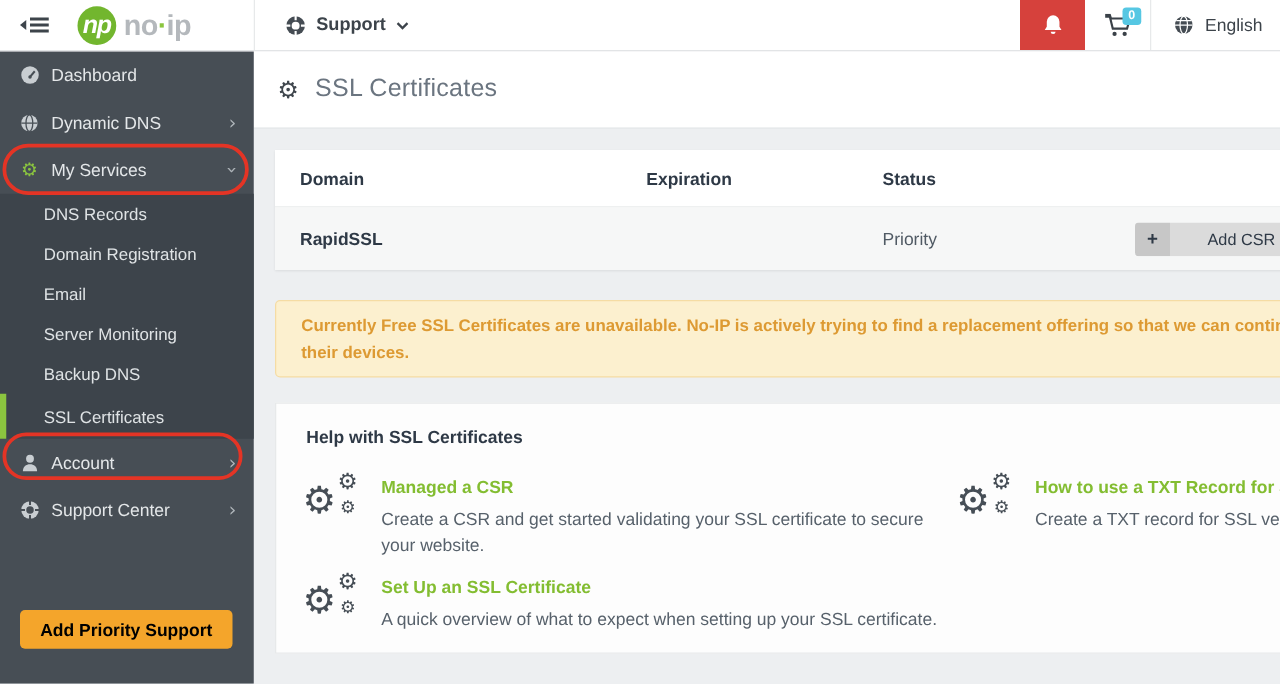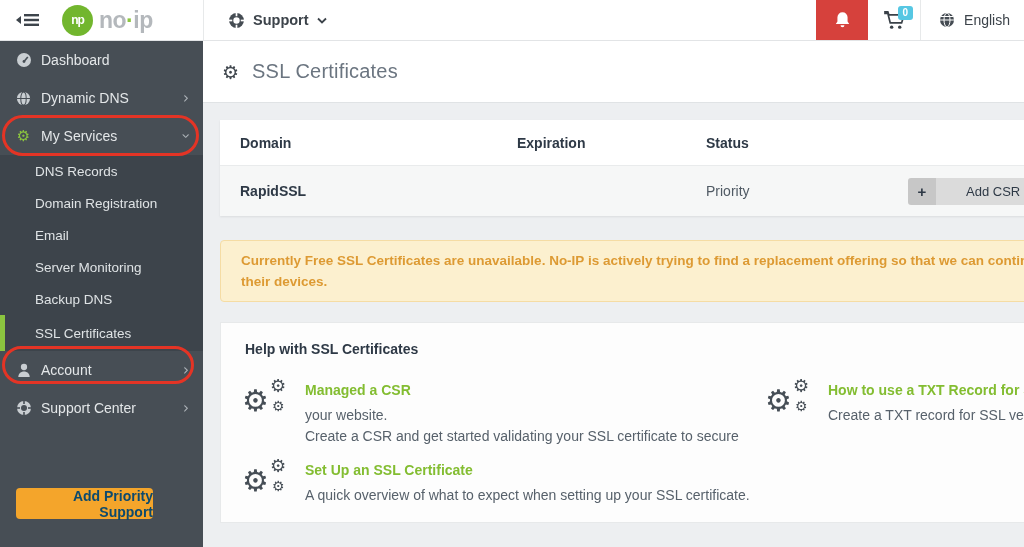--- a/index.html
+++ b/index.html
@@ -4,21 +4,21 @@
 <style>
   * { margin:0; padding:0; box-sizing:border-box; }
   html,body { width:1024px; height:547px; overflow:hidden; }
   body { font-family:"Liberation Sans","DejaVu Sans",sans-serif; position:relative; background:#edeff1; }
 
   
   .topbar { position:absolute; top:0; left:0; width:1024px; height:41px; background:#fff; border-bottom:1px solid #e2e4e6; display:flex; align-items:stretch; z-index:10; }
   .tb-left { width:203px; display:flex; align-items:center; padding-left:16px; }
   .hamburger { width:24px; height:16px; cursor:pointer; margin-right:22px; flex:none; }
   .brand { display:flex; align-items:center; cursor:pointer; }
-  .brand-circle { width:31px; height:31px; border-radius:50%; background:#72b62e; color:#fff; display:flex; align-items:center; justify-content:center; font-weight:bold; font-size:12px; letter-spacing:-1px; }
+  .brand-circle { width:31px; height:31px; border-radius:50%; background:#72b62e; color:#fff; display:flex; align-items:center; justify-content:center; font-weight:bold; font-style:italic; font-size:20px; letter-spacing:-1px; }
   .brand-word { font-size:23px; font-weight:bold; color:#b4b8bc; letter-spacing:-0.5px; margin-left:6px; }
   .brand-dot { color:#8bc53f; }
   .tb-support { display:flex; align-items:center; gap:8px; padding:0 26px 0 24px; border-left:1px solid #e7e9ea; cursor:pointer; }
   .tb-support-label { font-size:14.5px; color:#3c434a; font-weight:600; }
   .tb-spacer { flex:1; }
   .tb-bell { width:52px; background:#d6413c; display:flex; align-items:center; justify-content:center; cursor:pointer; }
   .tb-cart { width:52px; display:flex; align-items:center; justify-content:center; position:relative; cursor:pointer; }
   .cart-badge { position:absolute; top:6px; right:7px; background:#56c7e3; color:#fff; font-size:10px; font-weight:bold; border-radius:3px; padding:1px 5px; line-height:12px; }
   .tb-lang { display:flex; align-items:center; gap:9px; padding:0 14px 0 18px; border-left:1px solid #e7e9ea; cursor:pointer; }
   .tb-lang-label { font-size:14px; color:#3c434a; }
@@ -28,21 +28,21 @@
   .nav-item { height:38px; display:flex; align-items:center; padding:0 14px 0 15px; cursor:pointer; }
   .nav-icon { width:17px; display:flex; justify-content:center; margin-right:9px; flex:none; }
   .nav-label { font-size:14px; color:#e4e7e9; flex:1; }
   .nav-chev { color:#aeb4b9; font-size:15px; font-family:"DejaVu Sans",sans-serif; }
   .nav-chev.down { display:inline-block; transform:rotate(90deg); }
   .gear-glyph { font-family:"DejaVu Sans",sans-serif; }
   .submenu { background:#3d444b; }
   .sub-item { height:32px; display:flex; align-items:center; padding-left:35px; font-size:13.5px; color:#dfe3e5; cursor:pointer; position:relative; }
   .sub-item.active::before { content:""; position:absolute; left:0; top:0; bottom:0; width:5px; background:#8bc53f; }
   .sub-item.tall { height:36px; }
-  .priority-btn { position:absolute; left:16px; top:447px; width:137px; height:31px; background:#f4a52b; border:none; border-radius:4px; color:#0c4a6e; font-size:14px; font-weight:bold; font-family:inherit; cursor:pointer;text-align:right; }
+  .priority-btn { position:absolute; left:16px; top:447px; width:170px; height:31px; background:#f4a52b; border:none; border-radius:4px; color:#000000; font-size:14px; font-weight:bold; font-family:inherit; cursor:pointer; }
 
   
   .annotation { position:absolute; border:3px solid #e43425; border-radius:21px; z-index:20; pointer-events:none; }
   .ann-myservices { left:2px; top:115px; width:197px; height:41px; }
   .ann-sslcert { left:2px; top:346px; width:192px; height:38px; }
 
   
   .page-header { position:absolute; left:203px; top:41px; width:821px; height:62px; background:#fff; border-bottom:1px solid #e0e3e5; display:flex; align-items:center; padding-left:19px; gap:13px; z-index:2; }
   .page-title { font-size:20px; color:#6b7580; font-weight:400; letter-spacing:0.2px; }
   .title-gear { font-size:19px; color:#3f464d; }
@@ -254,22 +254,22 @@
 
       <div class="help-item">
         <div class="gears-cluster gear-glyph">
           <span class="g1">⚙</span>
             <span class="g2">⚙</span>
             <span class="g3">⚙</span>
         </div>
         <div class="help-text">
           <a class="help-link">Managed a CSR</a>
           <div class="help-desc">
+            <div>Create a CSR and get started validating your SSL certificate to secure</div>
             <div>your website.</div>
-            <div>Create a CSR and get started validating your SSL certificate to secure</div>
           </div>
         </div>
       </div>
 
       <div class="help-item">
         <div class="gears-cluster gear-glyph">
           <span class="g1">⚙</span>
             <span class="g2">⚙</span>
             <span class="g3">⚙</span>
         </div>

